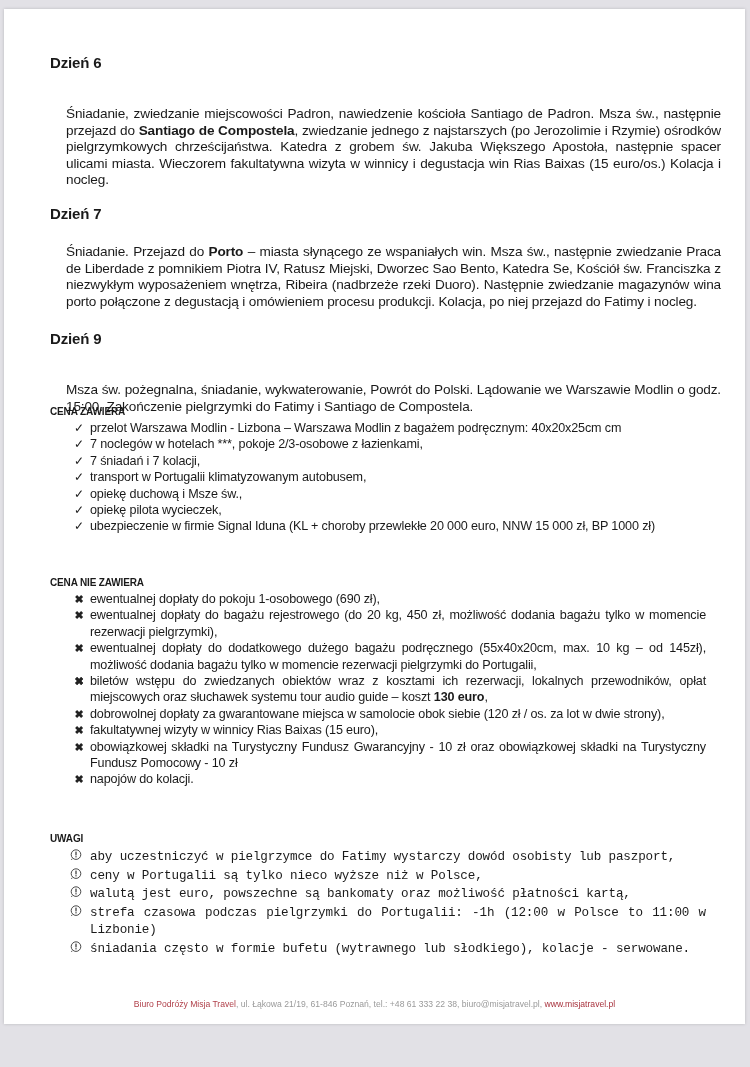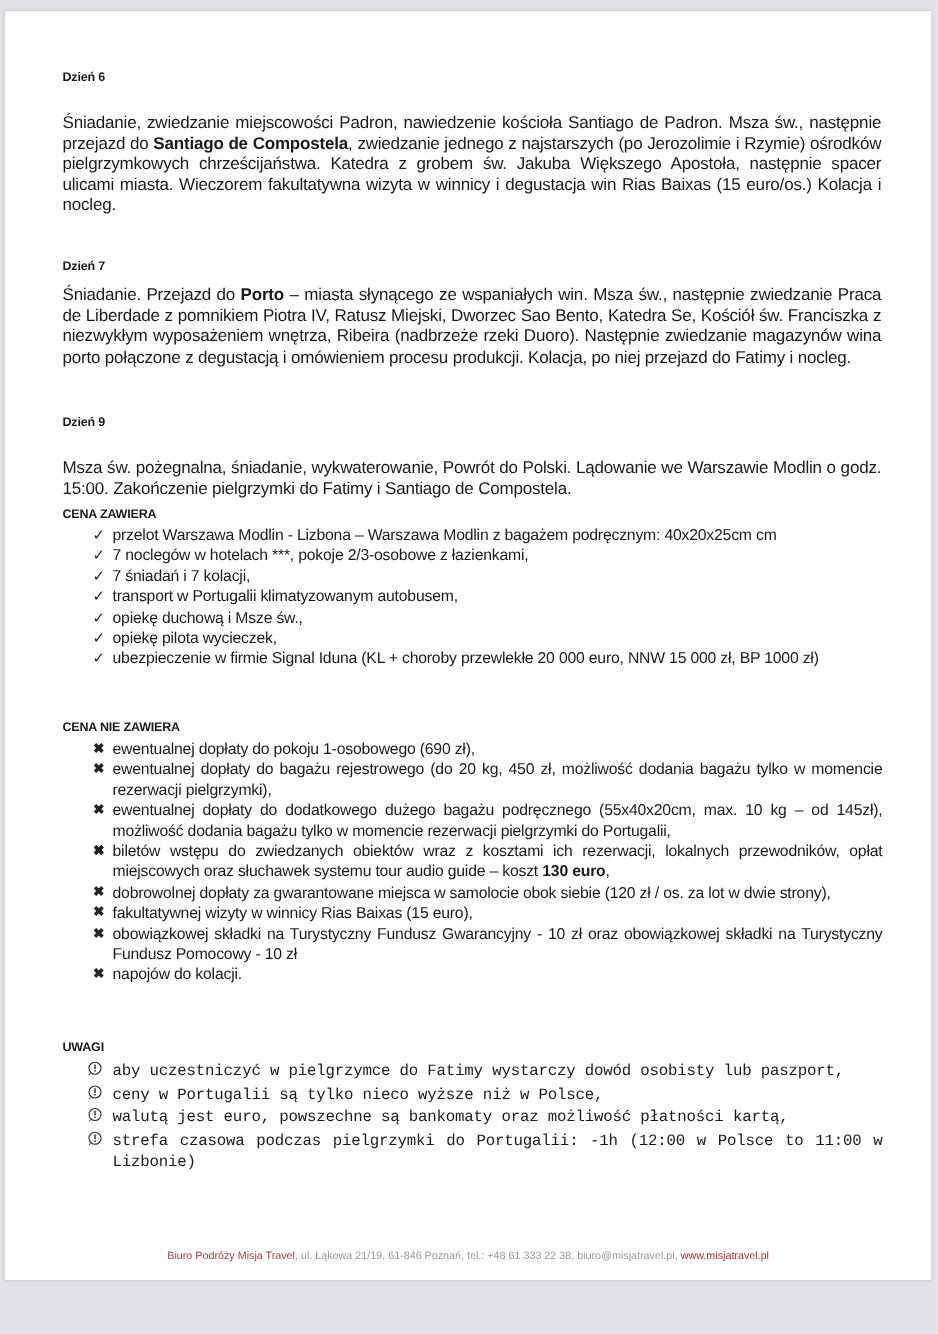--- a/index.html
+++ b/index.html
@@ -30,28 +30,28 @@
       top: 0;
       width: 656px;
       font-size: 13.6px;
       line-height: 16.6px;
       letter-spacing: -0.15px;
     }
     .day-heading {
       position: absolute;
       left: 0;
       font-weight: bold;
-      font-size: 10px;
+      font-size: 15px;
     }
     .para {
       position: absolute;
       left: 0;
       width: 655px;
       text-align: justify;
-      margin: 0;
+      margin: 16px;
     }
     .para b { font-weight: bold; }
     .section-heading {
       position: absolute;
       left: 0;
       font-weight: bold;
       font-size: 10px;
     }
     ul.list {
       list-style: none;
@@ -156,19 +156,25 @@
               <path d="M2.2 9.6 L1.4 11" stroke="#333" stroke-width="0.8"></path>
               <rect x="5.4" y="2.6" width="1.2" height="3.8" fill="#333"></rect>
               <rect x="5.4" y="7.2" width="1.2" height="1.2" fill="#333"></rect>
             </svg></span><span>walutą jest euro, powszechne są bankomaty oraz możliwość płatności kartą,</span></li>
       <li><span class="bullet"><svg class="warn-icon" viewBox="0 0 12 12">
               <circle cx="6" cy="5.6" r="4.8" fill="none" stroke="#333" stroke-width="0.9"></circle>
               <path d="M2.2 9.6 L1.4 11" stroke="#333" stroke-width="0.8"></path>
               <rect x="5.4" y="2.6" width="1.2" height="3.8" fill="#333"></rect>
               <rect x="5.4" y="7.2" width="1.2" height="1.2" fill="#333"></rect>
             </svg></span><span>strefa czasowa podczas pielgrzymki do Portugalii: -1h (12:00 w Polsce to 11:00 w Lizbonie)</span></li>
+      <li><span class="bullet"><svg class="warn-icon" viewBox="0 0 12 12">
+              <circle cx="6" cy="5.6" r="4.8" fill="none" stroke="#333" stroke-width="0.9"></circle>
+              <path d="M2.2 9.6 L1.4 11" stroke="#333" stroke-width="0.8"></path>
+              <rect x="5.4" y="2.6" width="1.2" height="3.8" fill="#333"></rect>
+              <rect x="5.4" y="7.2" width="1.2" height="1.2" fill="#333"></rect>
+            </svg></span><span>śniadania często w formie bufetu (wytrawnego lub słodkiego), kolacje - serwowane.</span></li>
     </ul>
   </div>
 
   <div class="footer" style="top:990px;">
     <span class="brand">Biuro Podróży Misja Travel</span><span>, ul. Łąkowa 21/19, 61-846 Poznań, tel.: +48 61 333 22 38, biuro@misjatravel.pl, </span><span class="www">www.misjatravel.pl</span>
   </div>
 </div>
 
 </body></html>

